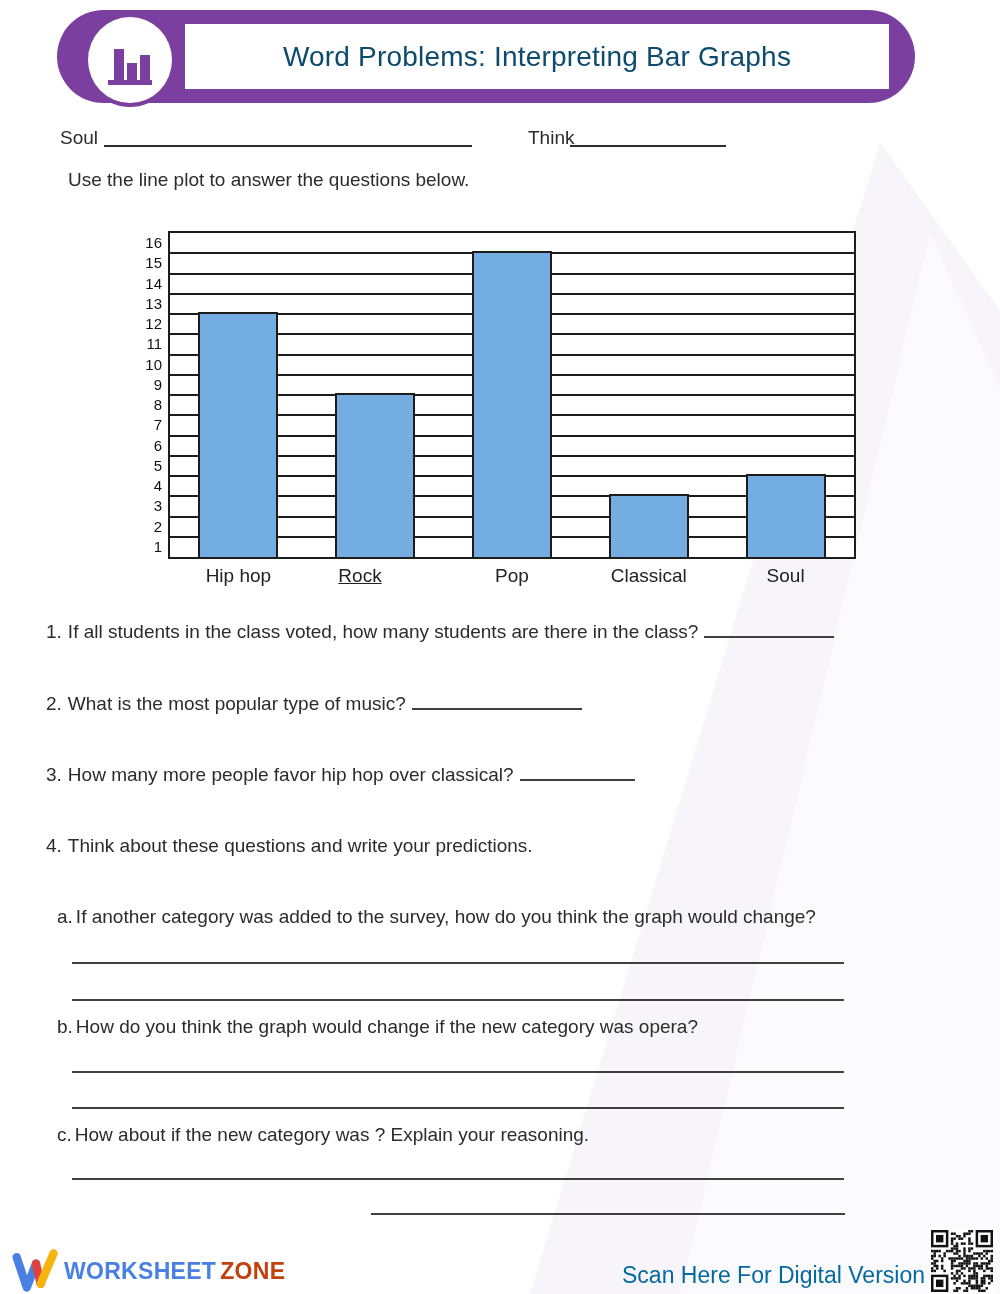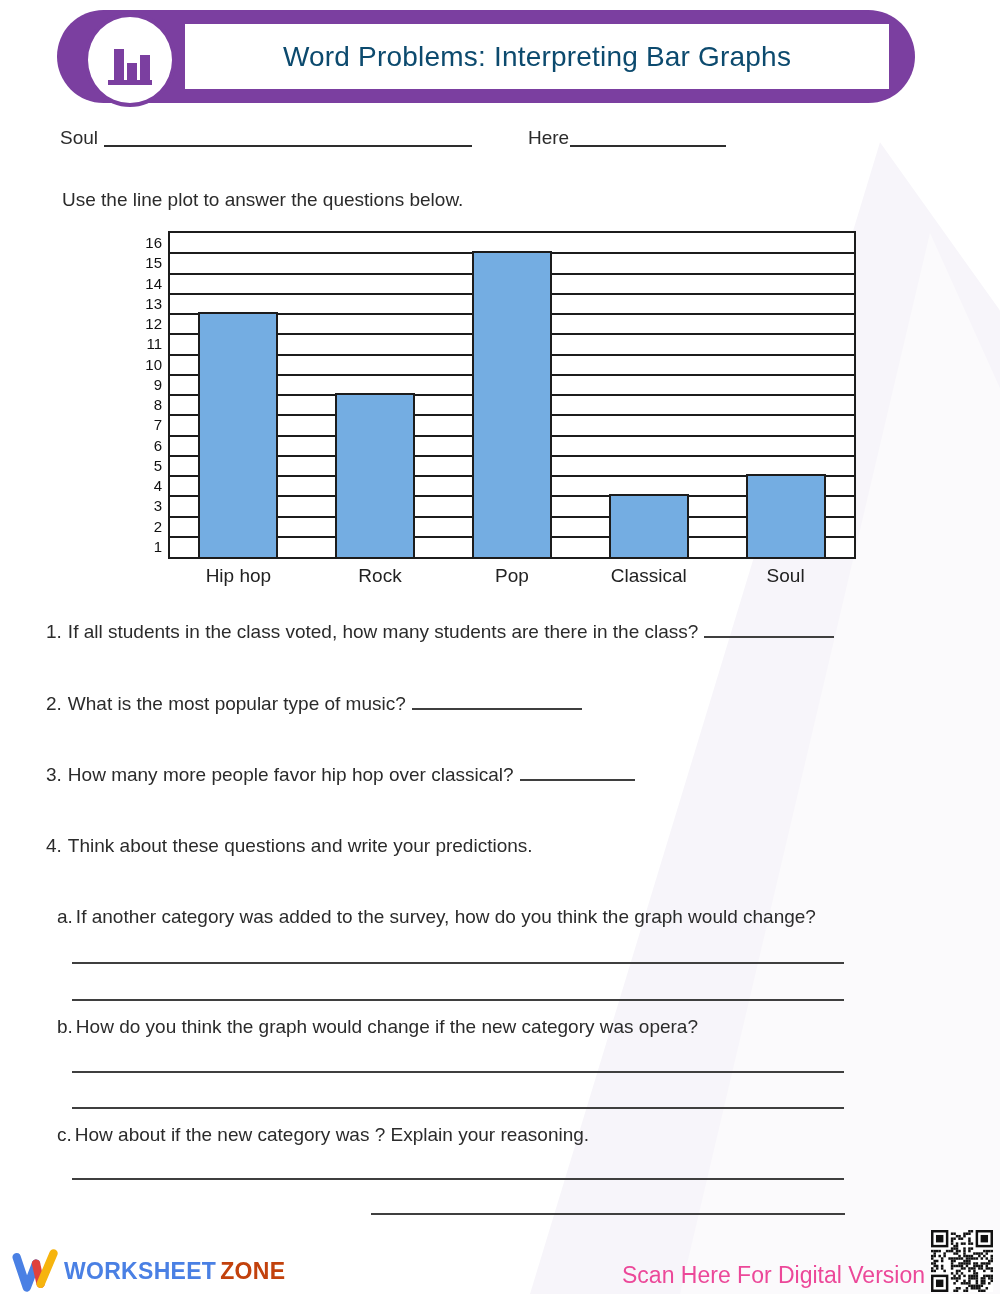--- a/index.html
+++ b/index.html
@@ -51,21 +51,21 @@
   .subq{position:absolute;left:57px;font-size:19px;white-space:nowrap;}
   .subq .letter{margin-right:3px;}
   .ansline{position:absolute;left:72px;width:772px;border-top:2px solid #3f3f3f;height:0;}
   .ansline.short{left:371px;width:474px;}
   
   .footer-logo{position:absolute;left:12px;top:1246px;}
   .brand{position:absolute;left:64px;top:1258px;font-size:23px;font-weight:bold;
     letter-spacing:0.3px;white-space:nowrap;}
   .brand .b1{color:#4a80e4;}
   .brand .b2{color:#c2410c;margin-left:4px;}
-  .scan-text{position:absolute;right:75px;top:1262px;font-size:23px;color:#ec4899;white-space:nowrap;}
+  .scan-text{position:absolute;right:75px;top:1262px;font-size:23px;color:#0369a1;white-space:nowrap;}
   .qr{position:absolute;left:931px;top:1230px;width:62px;height:62px;background:#ffffff;}
 </style>
 </head>
 <body>
 
 <div class="page">
 
   <div class="watermark"></div>
   <div class="watermark2"></div>
 
@@ -78,24 +78,24 @@
         <rect x="10" y="52" width="44" height="5" fill="#7b3fa0"></rect>
         <rect x="16" y="21" width="10" height="31" fill="#7b3fa0"></rect>
         <rect x="29" y="35" width="10" height="17" fill="#7b3fa0"></rect>
         <rect x="42" y="27" width="10" height="25" fill="#7b3fa0"></rect>
       </svg>
     </div>
   </div>
 
   <span class="field-label" style="left:60px;top:127px;">Soul</span>
   <div class="write-line" style="left:104px;top:145px;width:368px;"></div>
-  <span class="field-label" style="left:528px;top:127px;">Here</span>
+  <span class="field-label" style="left:528px;top:127px;">Think</span>
   <div class="write-line" style="left:570px;top:145px;width:156px;"></div>
 
-  <span class="field-label" style="left:62px;top:169px;margin-top:20px;">Use the line plot to answer the questions below.</span>
+  <span class="field-label" style="left:68px;top:169px;">Use the line plot to answer the questions below.</span>
 
   <div class="plot" id="plot">
       <div class="gridline" style="bottom: 19.25px; background: rgb(28, 28, 28);"></div>
       <div class="gridline" style="bottom: 39.5px; background: rgb(28, 28, 28);"></div>
       <div class="gridline" style="bottom: 59.75px; background: rgb(28, 28, 28);"></div>
       <div class="gridline" style="bottom: 80px; background: rgb(28, 28, 28);"></div>
       <div class="gridline" style="bottom: 100.25px; background: rgb(28, 28, 28);"></div>
       <div class="gridline" style="bottom: 120.5px; background: rgb(28, 28, 28);"></div>
       <div class="gridline" style="bottom: 140.75px; background: rgb(28, 28, 28);"></div>
       <div class="gridline" style="bottom: 161px; background: rgb(28, 28, 28);"></div>
@@ -125,21 +125,21 @@
       <div class="ytick" style="top: 356.625px;">10</div>
       <div class="ytick" style="top: 336.375px;">11</div>
       <div class="ytick" style="top: 316.125px;">12</div>
       <div class="ytick" style="top: 295.875px;">13</div>
       <div class="ytick" style="top: 275.625px;">14</div>
       <div class="ytick" style="top: 255.375px;">15</div>
       <div class="ytick" style="top: 235.125px;">16</div>
     </div>
   <div id="xaxis">
       <div class="xlabel" style="left: 168.4px;">Hip hop</div>
-      <div class="xlabel" style="left: 310px;">Rock</div>
+      <div class="xlabel" style="left: 290px; text-decoration: underline;">Rock</div>
       <div class="xlabel" style="left: 442px;">Pop</div>
       <div class="xlabel" style="left: 578.8px;">Classical</div>
       <div class="xlabel" style="left: 715.6px;">Soul</div>
     </div>
 
   <div class="question" style="top:620px;">
     <span class="num">1.</span><span>If all students in the class voted, how many students are there in the class?</span><span class="blank w130"></span>
   </div>
   <div class="question" style="top:692px;">
     <span class="num">2.</span><span>What is the most popular type of music?</span><span class="blank w170"></span>

